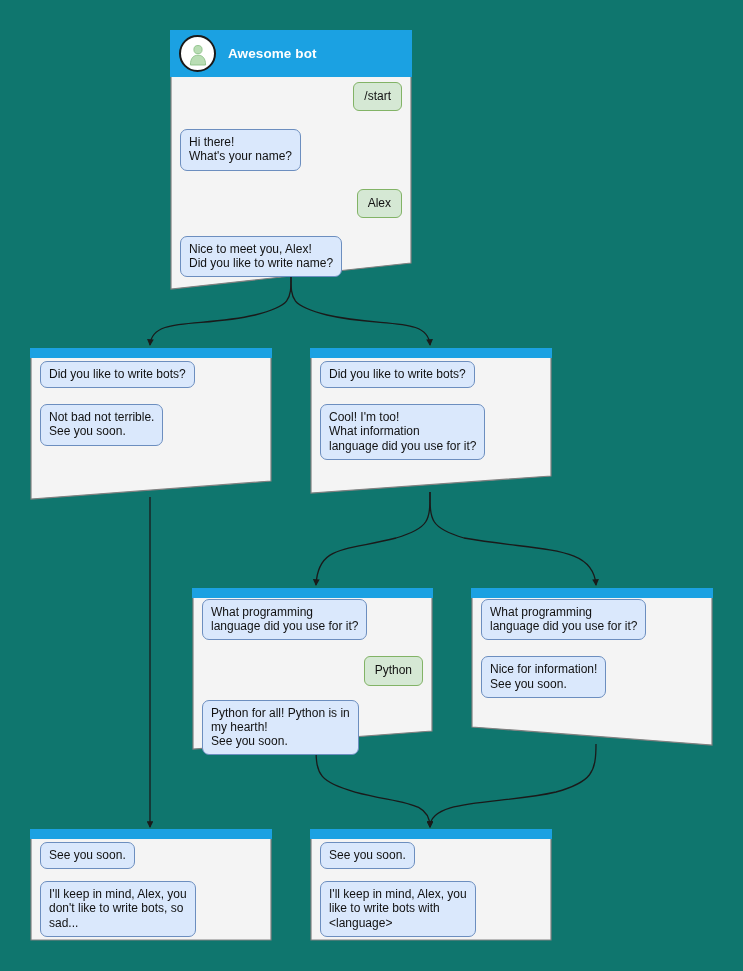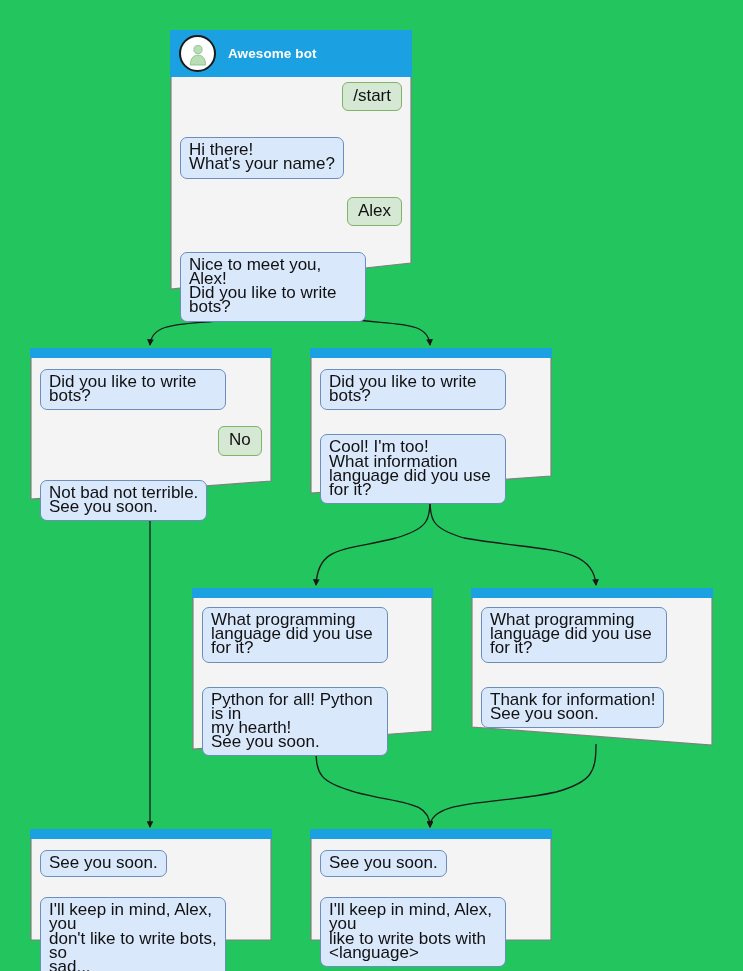--- a/index.html
+++ b/index.html
@@ -12,21 +12,21 @@
     font-family: "Liberation Sans", sans-serif;
     width: 743px;
     height: 971px;
     overflow: hidden;
     position: relative;
   }
   #canvas {
     position: relative;
     width: 743px;
     height: 971px;
-    background: #22c55e;
+    background: #0f766e;
   }
   
   #connectors {
     position: absolute;
     left: 0;
     top: 0;
     width: 743px;
     height: 971px;
     pointer-events: none;
     z-index: 1;
@@ -97,26 +97,26 @@
     width: 100%;
     box-sizing: border-box;
     padding: 0 10px;
     display: flex;
     flex-direction: column;
   }
   .msg-row {
     display: flex;
     width: 100%;
   }
-  .msg-row.left  { justify-content: flex-start; margin-top: 8px; }
+  .msg-row.left  { justify-content: flex-start; }
   .msg-row.right { justify-content: flex-end; }
 
   .bubble {
     box-sizing: border-box;
-    font-size: 17px;
+    font-size: 12px;
     line-height: 14.2px;
     color: #111111;
     padding: 5px 8px 6px 8px;
     border-radius: 7px;
     white-space: pre-line;
     max-width: 84%;
   }
   .bubble.bot {
     background: #dae8fc;
     border: 1px solid #6c8ebf;
@@ -177,38 +177,35 @@
         </div>
         <div class="msg-row left" style="margin-bottom:18px;">
           <div class="bubble bot">Hi there!
 What's your name?</div>
         </div>
         <div class="msg-row right" style="margin-bottom:18px;align-items:flex-end;">
           <div class="bubble user">Alex</div>
         </div>
         <div class="msg-row left">
           <div class="bubble bot">Nice to meet you, Alex!
-Did you like to write bots?</div>
+Did you like to write name?</div>
         </div>
       </div>
     </div>
   </div>
 
   <div class="node" style="left:30px; top:348px; width:242px; height:152px;">
     <svg class="node-shape" viewBox="0 0 242 152" preserveAspectRatio="none">
       <polygon points="1,1 241,1 241,133 1,151" fill="#f4f4f4" stroke="#808080" stroke-width="1.2"></polygon>
     </svg>
     <div class="node-content">
       <div class="node-header thin" style="background:#1ba1e2;"></div>
       <div class="messages" style="top:13px;">
         <div class="msg-row left" style="margin-bottom:16px;">
           <div class="bubble bot">Did you like to write bots?</div>
-        </div>
-        <div class="msg-row right" style="margin-bottom:16px;">
-          <div class="bubble user">No</div>
         </div>
         <div class="msg-row left">
           <div class="bubble bot">Not bad not terrible.
 See you soon.</div>
         </div>
       </div>
     </div>
   </div>
 
   <div class="node" style="left:310px; top:348px; width:242px; height:146px;">
@@ -234,20 +231,23 @@
     <svg class="node-shape" viewBox="0 0 241 162" preserveAspectRatio="none">
       <polygon points="1,1 240,1 240,143 1,161" fill="#f4f4f4" stroke="#808080" stroke-width="1.2"></polygon>
     </svg>
     <div class="node-content">
       <div class="node-header thin" style="background:#1ba1e2;"></div>
       <div class="messages" style="top:11px;">
         <div class="msg-row left" style="margin-bottom:16px;">
           <div class="bubble bot">What programming
 language did you use for it?</div>
         </div>
+        <div class="msg-row right" style="margin-bottom:14px;">
+          <div class="bubble user">Python</div>
+        </div>
         <div class="msg-row left">
           <div class="bubble bot">Python for all! Python is in
 my hearth!
 See you soon.</div>
         </div>
       </div>
     </div>
   </div>
 
   <div class="node" style="left:471px; top:588px; width:242px; height:158px;">
@@ -255,21 +255,21 @@
       <polygon points="1,1 241,1 241,157 1,139" fill="#f4f4f4" stroke="#808080" stroke-width="1.2"></polygon>
     </svg>
     <div class="node-content">
       <div class="node-header thin" style="background:#1ba1e2;"></div>
       <div class="messages" style="top:11px;">
         <div class="msg-row left" style="margin-bottom:16px;">
           <div class="bubble bot">What programming
 language did you use for it?</div>
         </div>
         <div class="msg-row left">
-          <div class="bubble bot">Thank for information!
+          <div class="bubble bot">Nice for information!
 See you soon.</div>
         </div>
       </div>
     </div>
   </div>
 
   <div class="node" style="left:30px; top:829px; width:242px; height:112px;">
     <svg class="node-shape" viewBox="0 0 242 112" preserveAspectRatio="none">
       <polygon points="1,1 241,1 241,111 1,111" fill="#f4f4f4" stroke="#808080" stroke-width="1.2"></polygon>
     </svg>

